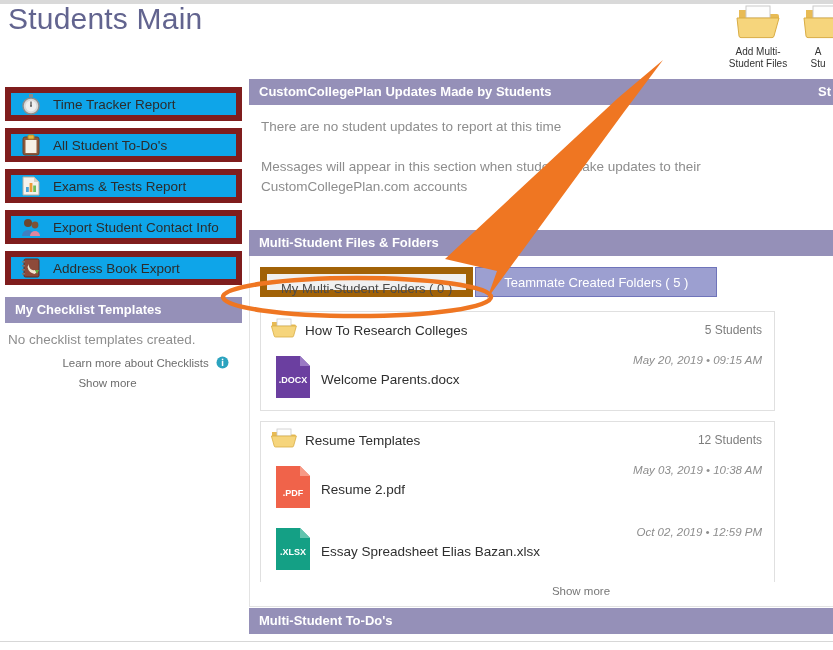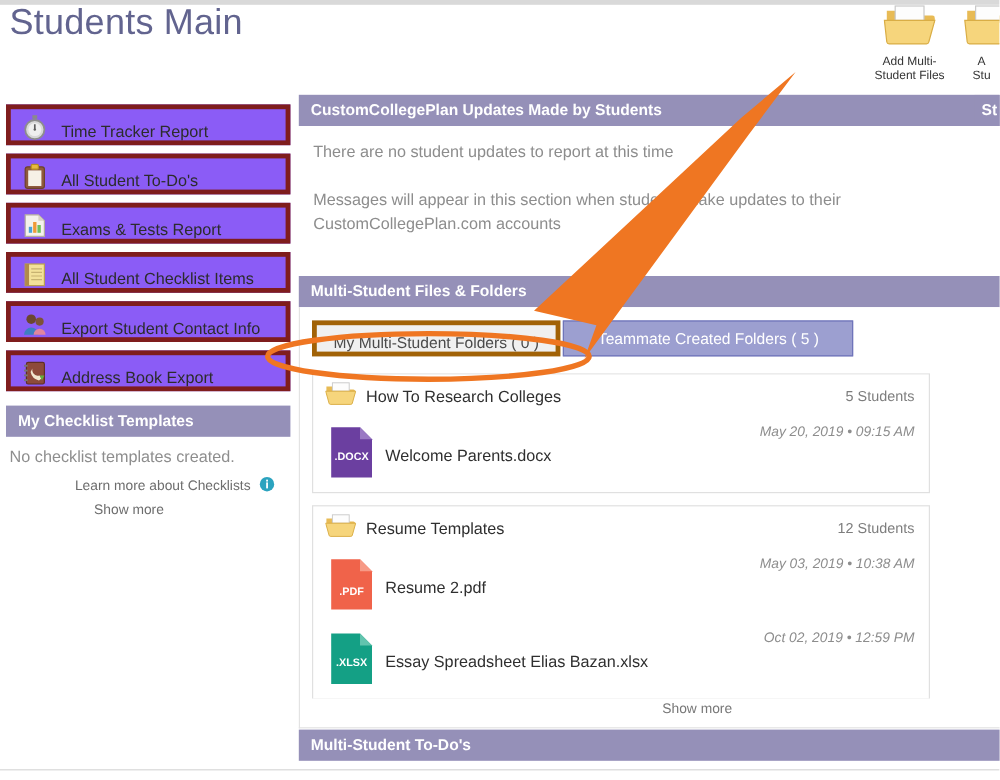--- a/index.html
+++ b/index.html
@@ -70,26 +70,26 @@
     overflow: hidden;
   }
 
   
   #sidebar {
     position: absolute;
     left: 5px; top: 79px;
     width: 237px;
   }
   .side-btn {
-    border: 4px solid #7f1d1d;
-    background: #8b5cf6;
+    border: 6px solid #7f1d1d;
+    background: #0ea5e9;
     height: 34px;
     margin-top: 7px;
     display: flex;
-    align-items: flex-end;
+    align-items: center;
     box-sizing: border-box;
     padding-left: 9px;
   }
   .side-btn:first-of-type { margin-top: 8px; }
   .side-ico {
     width: 22px; height: 22px;
     flex: 0 0 22px;
     margin-right: 11px;
   }
   .side-label {
@@ -154,21 +154,21 @@
   .tab {
     height: 30px;
     line-height: 30px;
     padding: 0 14px;
     font-size: 13px;
     box-sizing: border-box;
     white-space: nowrap;
   }
   .tab.inactive {
     background: #f0f0f0;
-    border: 4px solid #a16207;
+    border: 7px solid #a16207;
     color: #4b4b4b;
   }
   .tab.active {
     background: #9c9fd0;
     border: 1px solid #6f74ba;
     color: #ffffff;
     margin-left: 2px;
     padding: 0 28px;
   }
 
@@ -350,33 +350,20 @@
         <path d="M3 2 h11 l5 5 v13 H3 z" fill="#f4f2ec" stroke="#b3ae9e" stroke-width="1"></path>
         <path d="M14 2 l5 5 h-5 z" fill="#d8d3c3"></path>
         <rect x="6" y="12" width="2.8" height="5" fill="#4aa3d8"></rect>
         <rect x="9.6" y="8" width="2.8" height="9" fill="#ef9a35"></rect>
         <rect x="13.2" y="10.5" width="2.8" height="6.5" fill="#6fbf5a"></rect>
       </svg>
     </span>
     <span class="side-label">Exams &amp; Tests Report</span>
   </div>
 
-  <div class="side-btn">
-    <span class="side-ico">
-      <svg width="22" height="22" viewBox="0 0 22 22">
-        <rect x="3" y="2" width="16" height="18" fill="#f3e199" stroke="#b9a14f" stroke-width="1"></rect>
-        <rect x="3" y="2" width="3.2" height="18" fill="#b08a4a"></rect>
-        <line x1="8" y1="6" x2="17" y2="6" stroke="#c7b271" stroke-width="1"></line>
-        <line x1="8" y1="9" x2="17" y2="9" stroke="#c7b271" stroke-width="1"></line>
-        <line x1="8" y1="12" x2="17" y2="12" stroke="#c7b271" stroke-width="1"></line>
-        <line x1="8" y1="15" x2="17" y2="15" stroke="#c7b271" stroke-width="1"></line>
-      </svg>
-    </span>
-    <span class="side-label">All Student Checklist Items</span>
-  </div>
 
   <div class="side-btn">
     <span class="side-ico">
       <svg width="22" height="22" viewBox="0 0 22 22">
         <circle cx="8" cy="7" r="4" fill="#6b4630"></circle>
         <path d="M2 20 a6 6 0 0 1 12 0 z" fill="#3f7fc1"></path>
         <circle cx="15" cy="9" r="3.4" fill="#7d5238"></circle>
         <path d="M10 20 a5 5 0 0 1 10 0 z" fill="#e0859f"></path>
       </svg>
     </span>

